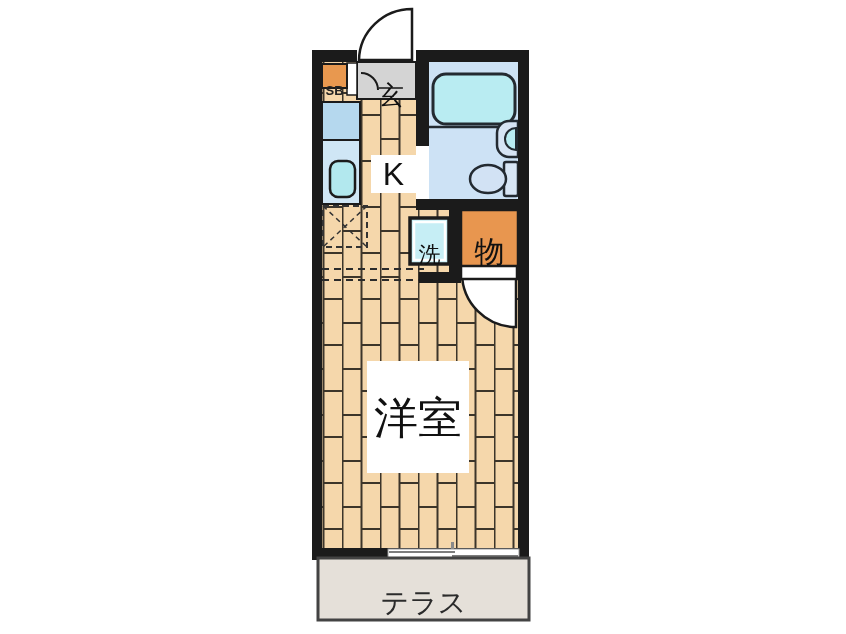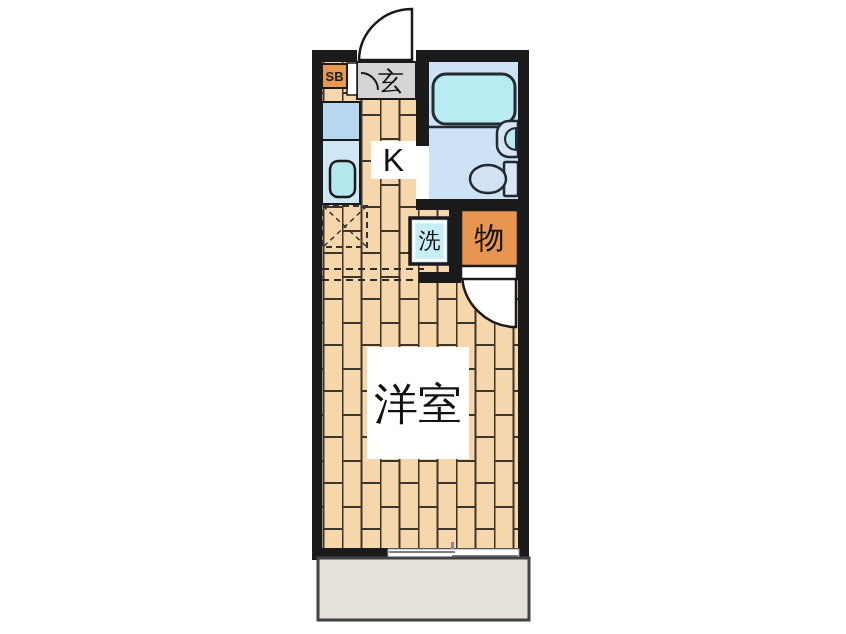--- a/index.html
+++ b/index.html
@@ -1,20 +1,20 @@
 <!DOCTYPE html>
 <html><head>
 <meta charset="utf-8">
 <style>
   html,body{margin:0;padding:0;background:#ffffff;}
   .stage{position:relative;width:846px;height:634px;background:#ffffff;overflow:hidden;
          font-family:"Liberation Sans","DejaVu Sans",sans-serif;}
   svg{position:absolute;left:0;top:0;}
   .lbl{position:absolute;color:#111;display:flex;align-items:center;justify-content:center;
-       text-align:right;white-space:nowrap;}
+       text-align:right;white-space:nowrap;margin-top:14px;}
   .lbl-sb{left:322px;top:64px;width:25px;height:24px;font-size:13px;font-weight:bold;color:#222;}
   .lbl-genkan{left:366px;top:66px;width:50px;height:30px;font-size:26px;}
   .lbl-k{left:371px;top:141px;width:45px;height:38px;font-size:32px;background:#ffffff;}
   .lbl-laundry{left:410px;top:218px;width:39px;height:46px;font-size:22px;}
   .lbl-storage{left:461px;top:210px;width:57px;height:57px;font-size:30px;}
   .lbl-room{left:367px;top:347px;width:102px;height:112px;background:#ffffff;
             flex-direction:column;font-size:44px;line-height:53px;}
   .lbl-terrace{left:318px;top:558px;width:211px;height:62px;font-size:28px;color:#2b2b2b;}
 </style>
 </head>
@@ -106,13 +106,14 @@
   </svg>
 
   <div class="lbl lbl-sb">SB</div>
   <div class="lbl lbl-genkan">玄</div>
   <div class="lbl lbl-k">K</div>
   <div class="lbl lbl-laundry">洗</div>
   <div class="lbl lbl-storage">物</div>
   <div class="lbl lbl-room">
     <span>洋室</span>
   </div>
+  <div class="lbl lbl-terrace">テラス</div>
 </div>
 
 </body></html>

